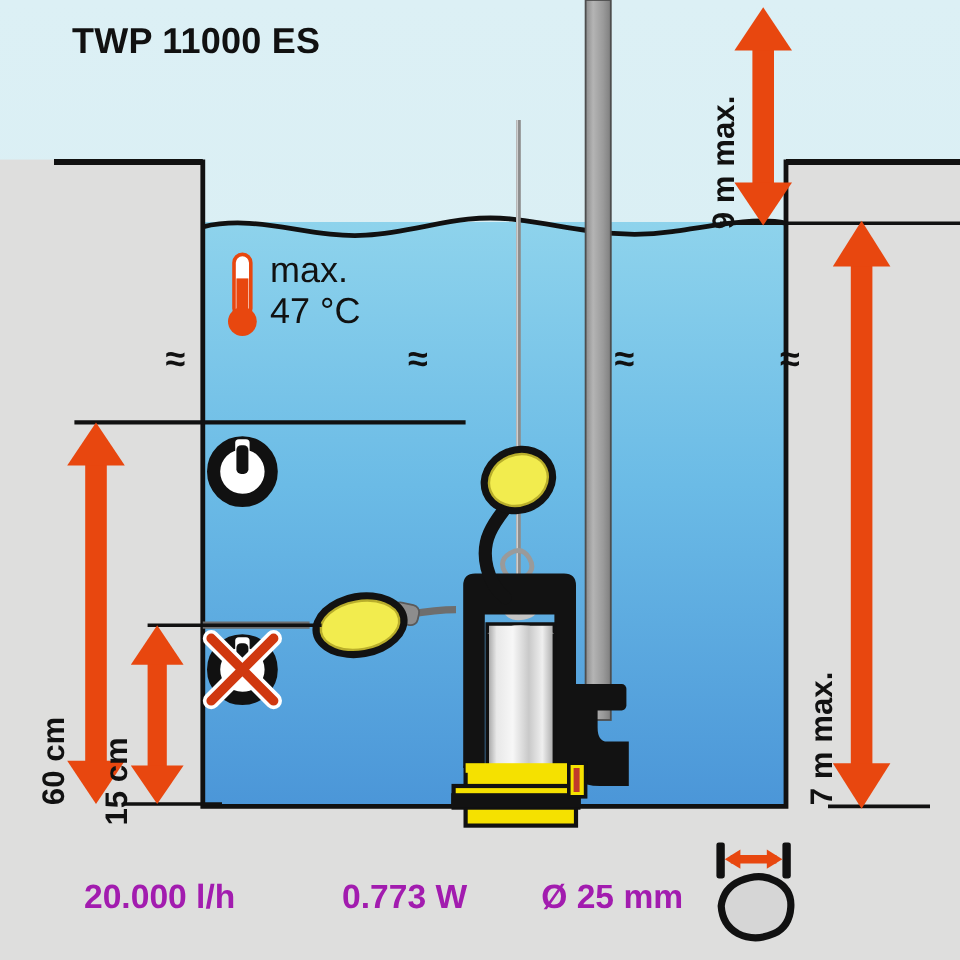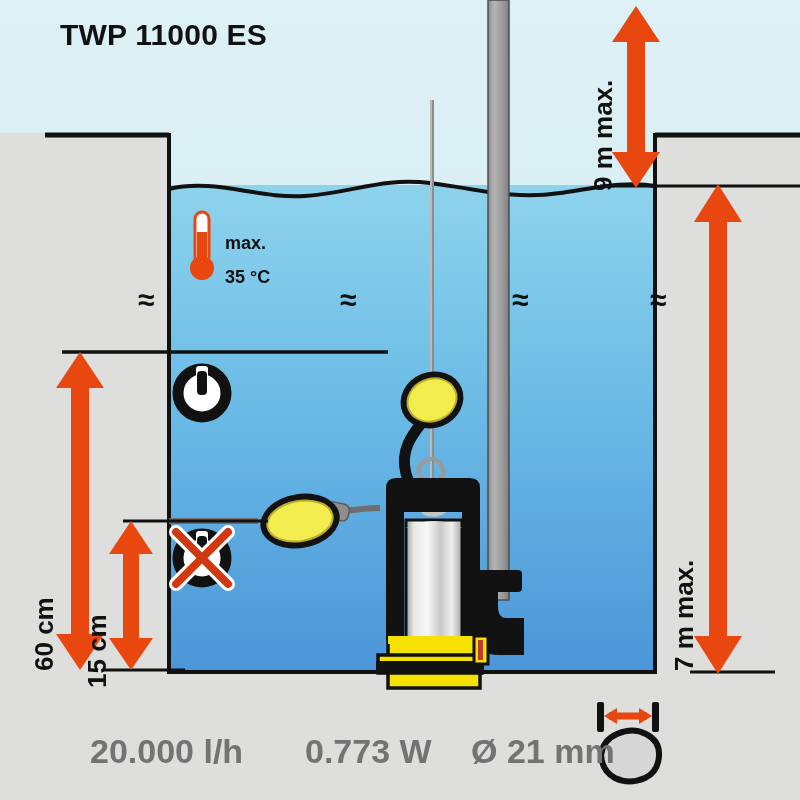--- a/index.html
+++ b/index.html
@@ -12,26 +12,25 @@
   #stage{position:relative;width:800px;height:800px;}
   #stage svg{position:absolute;left:0;top:0;}
   .ov{position:absolute;}
 
   
   .title{
     font-size:30px;font-weight:bold;color:#111;letter-spacing:.2px;
     white-space:nowrap;
   }
   .spec{
-    font-size:34px;font-weight:bold;color:#737373;white-space:nowrap;margin-left:20px;
+    font-size:28px;font-weight:bold;color:#a21caf;white-space:nowrap;
   }
   .temp-label{
-    font-size:18px;font-weight:bold;color:#111;line-height:1.04;
+    font-size:30px;font-weight:normal;color:#111;line-height:1.04;
     white-space:nowrap;
-    margin-top:24px;
   }
   .dimlabel{
     font-size:26px;font-weight:bold;color:#111;white-space:nowrap;
     transform-origin:left bottom;
   }
   .wave{
     font-size:30px;font-weight:bold;color:#111;
   }
 </style>
 </head>
@@ -184,32 +183,32 @@
     <line x1="609" y1="716" x2="647" y2="716" stroke="#e8470f" stroke-width="7"></line>
     <polygon points="604,716 617,708 617,724" fill="#e8470f"></polygon>
     <polygon points="652,716 639,708 639,724" fill="#e8470f"></polygon>
     <path d="M 601 755 q 2 -15 16 -21 q 16 -7 29 0 q 14 7 13 22 q -1 16 -14 22 q -16 7 -30 0 q -13 -7 -14 -23 Z" fill="#d6d6d6" stroke="#111" stroke-width="6" stroke-linejoin="round"></path>
   </g>
 </svg>
 
 <div class="ov title" style="left:32px;top:18px;margin-left:28px;">TWP 11000 ES</div>
 
 <div class="ov temp-label" style="left:225px;top:210px;">max.</div>
-<div class="ov temp-label" style="left:225px;top:244px;">35 °C</div>
+<div class="ov temp-label" style="left:225px;top:244px;">47 °C</div>
 
 <div class="ov wave" style="left:138px;top:283px;">≈</div>
 <div class="ov wave" style="left:340px;top:283px;">≈</div>
 <div class="ov wave" style="left:512px;top:283px;">≈</div>
 <div class="ov wave" style="left:650px;top:283px;">≈</div>
 
 <div class="ov dimlabel" style="left:619px;top:160px;transform:rotate(-90deg);">9 m max.</div>
 
 <div class="ov dimlabel" style="left:700px;top:640px;transform:rotate(-90deg);">7 m max.</div>
 
 <div class="ov dimlabel" style="left:60px;top:640px;transform:rotate(-90deg);">60 cm</div>
 
 <div class="ov dimlabel" style="left:113px;top:657px;transform:rotate(-90deg);">15 cm</div>
 
 <div class="ov spec" style="left:70px;top:732px;">20.000 l/h</div>
 <div class="ov spec" style="left:285px;top:732px;">0.773 W</div>
-<div class="ov spec" style="left:451px;top:732px;">Ø 21 mm</div>
+<div class="ov spec" style="left:451px;top:732px;">Ø 25 mm</div>
 
 </div>
 
 </body></html>

